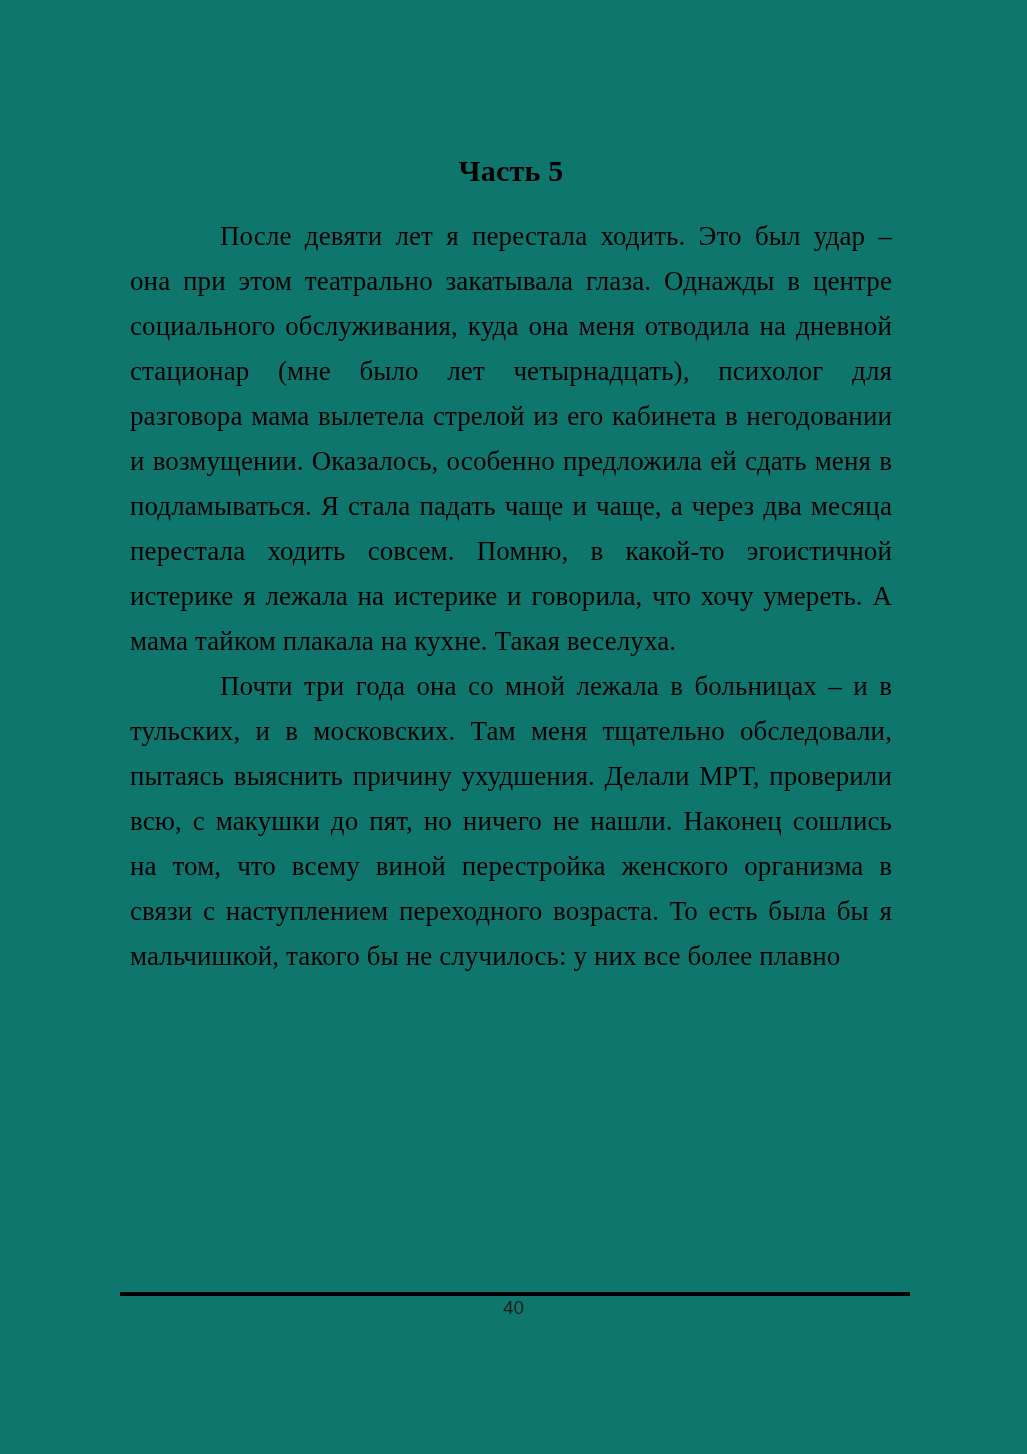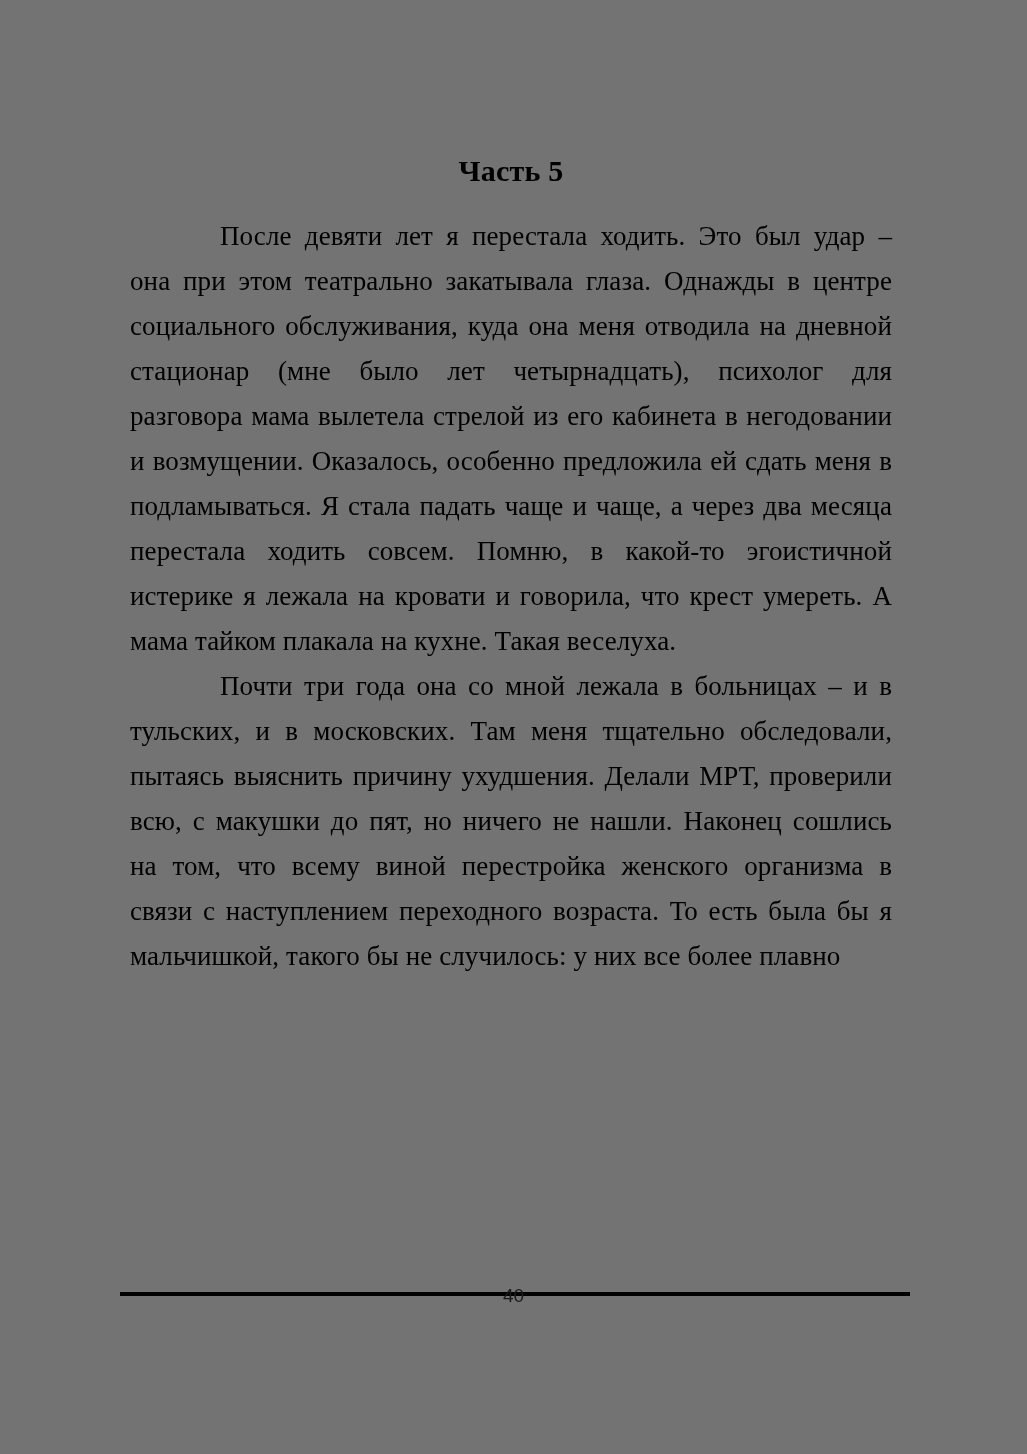--- a/index.html
+++ b/index.html
@@ -15,21 +15,21 @@
     color: #000000;
     overflow: hidden;
   }
 
   #page {
     position: absolute;
     left: 0;
     top: 0;
     width: 1027px;
     height: 1454px;
-    background: #737373;
+    background: #0f766e;
   }
 
   #content {
     position: absolute;
     left: 130px;
     top: 150px;
     width: 762px;
   }
 
   #chapter-title {
@@ -74,21 +74,21 @@
     position: absolute;
     left: 120px;
     top: 10px;
     width: 790px;
     height: 4px;
     background: #000000;
   }
   #page-number {
     position: absolute;
     left: 0;
-    top: 2px;
+    top: 14px;
     width: 1027px;
     text-align: center;
     font-family: "Liberation Sans", "DejaVu Sans", sans-serif;
     font-size: 19px;
     line-height: 24px;
     color: #1a1a1a;
   }
 </style>
 </head>
 <body>
@@ -104,21 +104,21 @@
       <span class="ln">она при этом театрально закатывала глаза. Однажды в центре</span>
       <span class="ln">социального обслуживания, куда она меня отводила на дневной</span>
       <span class="ln">стационар (мне было лет четырнадцать), психолог для</span>
       <span class="ln">разговора мама вылетела стрелой из его кабинета в негодовании</span>
       <span class="ln">и возмущении. Оказалось, особенно предложила ей сдать меня в</span>
     </p>
 
     <p class="para">
       <span class="ln">подламываться. Я стала падать чаще и чаще, а через два месяца</span>
       <span class="ln">перестала ходить совсем. Помню, в какой-то эгоистичной</span>
-      <span class="ln">истерике я лежала на кровати и говорила, что крест умереть. А</span>
+      <span class="ln">истерике я лежала на истерике и говорила, что хочу умереть. А</span>
       <span class="ln last">мама тайком плакала на кухне. Такая веселуха.</span>
     </p>
 
     <p class="para">
       <span class="ln first">Почти три года она со мной лежала в больницах – и в</span>
       <span class="ln">тульских, и в московских. Там меня тщательно обследовали,</span>
       <span class="ln">пытаясь выяснить причину ухудшения. Делали МРТ, проверили</span>
       <span class="ln">всю, с макушки до пят, но ничего не нашли. Наконец сошлись</span>
       <span class="ln">на том, что всему виной перестройка женского организма в</span>
       <span class="ln">связи с наступлением переходного возраста. То есть была бы я</span>

